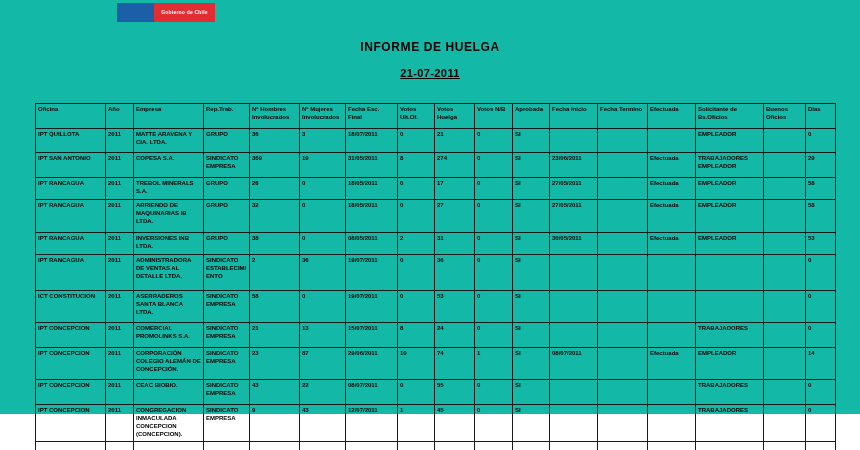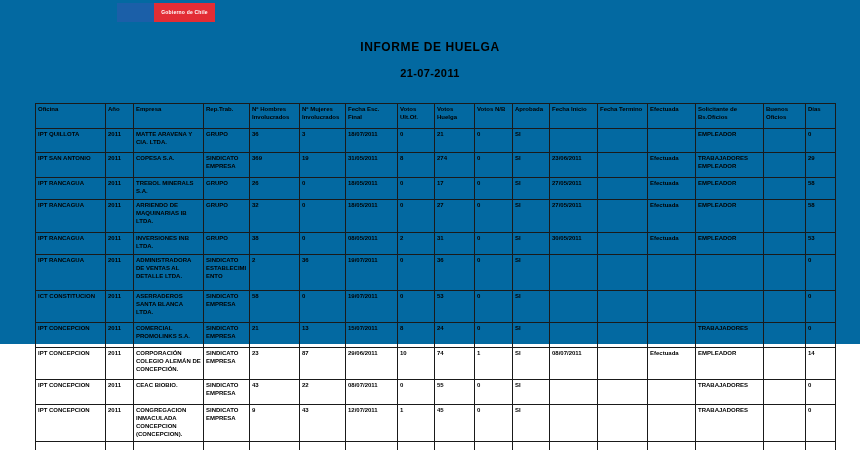--- a/index.html
+++ b/index.html
@@ -3,39 +3,39 @@
 <meta charset="utf-8">
 <style>
   * { margin: 0; padding: 0; box-sizing: border-box; }
   html, body {
     width: 860px; height: 450px;
     background: #ffffff;
     overflow: hidden;
     font-family: "Liberation Sans", sans-serif;
     color: #000;
   }
-  .page { position: relative; width: 860px; height: 344px; background: #0369a1; }
+  .page { position: relative; width: 860px; height: 414px; background: #14b8a6; }
 
   
   .logo { position: absolute; left: 117px; top: 3px; height: 19px; display: flex; }
   .logo-blue { width: 37px; height: 19px; }
   .logo-red { width: 61px; height: 19px; display: flex; align-items: center; justify-content: center; }
   .logo-red span {
     color: #fff; font-size: 5px; font-weight: bold; letter-spacing: 0.2px;
     text-align: center; line-height: 1; white-space: nowrap;
   }
 
   
   .report-title {
     position: absolute; top: 40px; left: 0; width: 860px;
     text-align: center; font-size: 12px; font-weight: bold; letter-spacing: 0.6px;
   }
   .report-date {
     position: absolute; top: 67px; left: 0; width: 860px;
-    text-align: center; font-size: 11px; font-weight: bold; letter-spacing: 0.4px;
+    text-align: center; font-size: 11px; font-weight: bold; letter-spacing: 0.4px; text-decoration: underline;
   }
 
   
   table.report {
     position: absolute; left: 35px; top: 103px;
     width: 788px;
     border-collapse: collapse;
     table-layout: fixed;
   }
   table.report th, table.report td {

